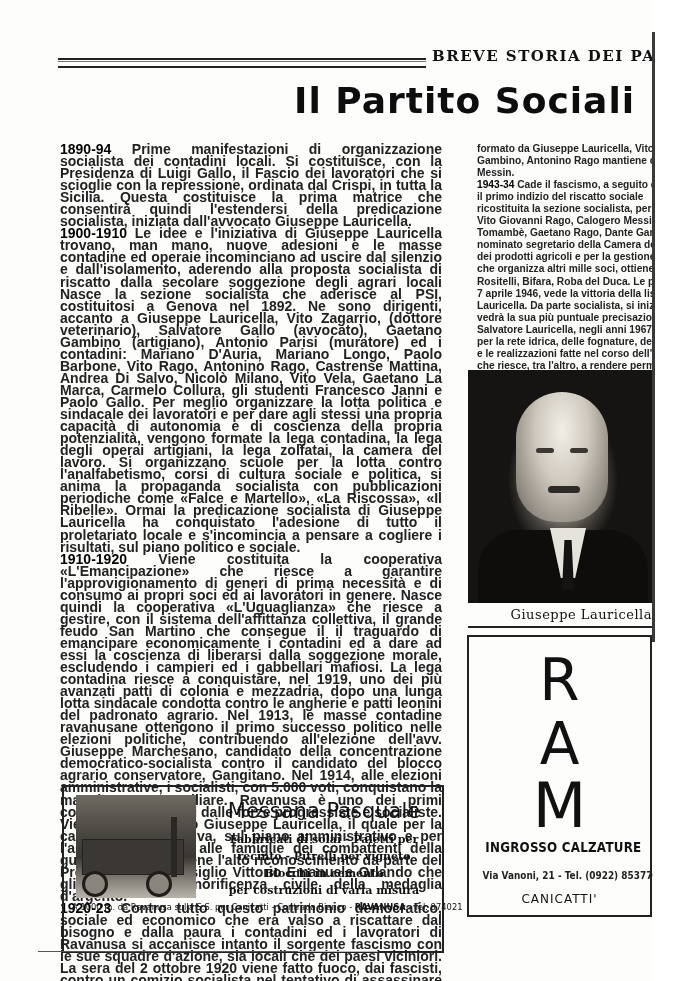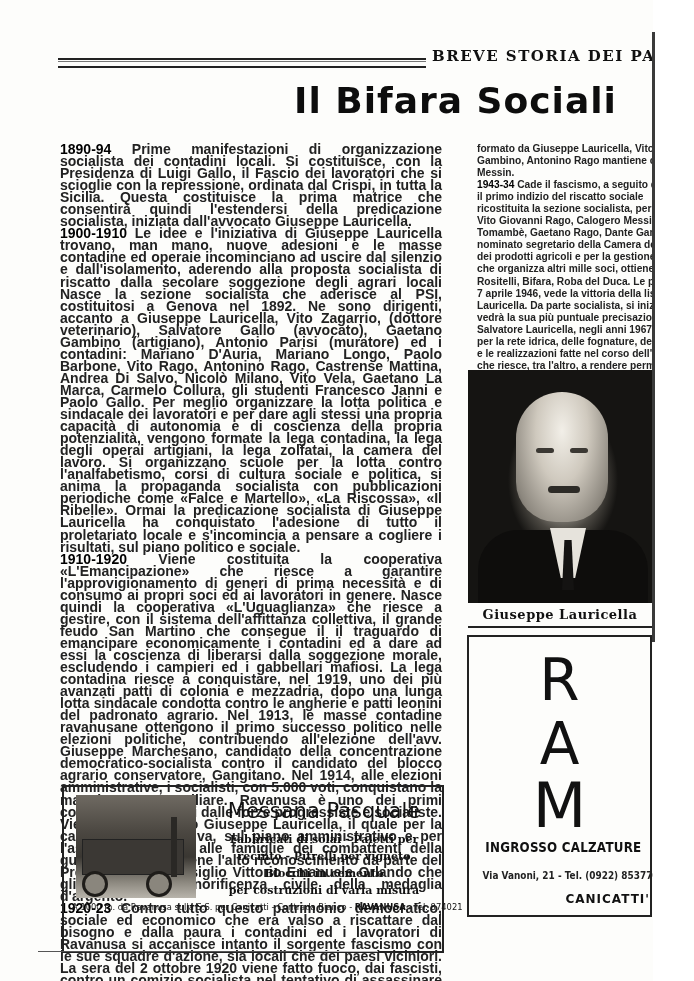--- a/index.html
+++ b/index.html
@@ -21,28 +21,28 @@
   .photo { position:absolute; left:468px; top:370px; width:184px; height:233px;
     background: radial-gradient(ellipse 55px 75px at 95px 110px, #d8d4cc 0%, #a9a49b 35%, #4a4741 70%, #151412 100%); }
   .photo .head { position:absolute; left:48px; top:22px; width:92px; height:130px; border-radius:46px 46px 40px 40px;
     background: radial-gradient(ellipse at 50% 30%, #f2efe8 0%, #cfc9be 40%, #8c877e 80%, #4a4640 100%); }
   .photo .eye-l, .photo .eye-r { position:absolute; top:78px; width:18px; height:5px; background:#3b3833; border-radius:3px; }
   .photo .eye-l { left:68px; } .photo .eye-r { left:102px; }
   .photo .mustache { position:absolute; left:80px; top:116px; width:32px; height:7px; background:#2d2b27; border-radius:4px; }
   .photo .suit { position:absolute; left:10px; top:160px; width:170px; height:73px; background:#0e0d0c; border-radius:40px 40px 0 0; }
   .photo .collar { position:absolute; left:82px; top:158px; width:36px; height:50px; background:#e6e3dc; clip-path:polygon(0 0,100% 0,70% 100%,30% 100%); }
   .photo .tie { position:absolute; left:94px; top:170px; width:12px; height:50px; background:#141312; clip-path:polygon(20% 0,80% 0,100% 100%,0 100%); }
-  .photo-caption { position:absolute; left:468px; top:604px; width:184px; height:22px; border-bottom:2px solid #222; text-align:center; font-family:"DejaVu Serif", serif; font-weight:bold; font-size:13px; line-height:22px; letter-spacing:0.5px; color:#111; }
+  .photo-caption { position:absolute; left:468px; top:604px; width:184px; height:22px; border-bottom:2px solid #222; text-align:right; font-family:"DejaVu Serif", serif; font-weight:normal; font-size:13px; line-height:22px; letter-spacing:0.5px; color:#111; }
 
   .ad-ram { position:absolute; left:467px; top:635px; width:185px; height:282px; border:2px solid #222; border-right-width:2px; box-sizing:border-box; }
   .ram-letter { position:absolute; left:0; width:100%; text-align:center; font-family:"DejaVu Sans", sans-serif; font-weight:normal; font-size:58px; line-height:58px; color:#111; }
   .ram-r { top:14px; } .ram-a { top:78px; } .ram-m { top:140px; font-size:62px; }
   .ram-sub { position:absolute; left:0; width:100%; top:202px; text-align:center; font-family:"DejaVu Sans", sans-serif; font-weight:bold; font-size:14.5px; letter-spacing:0.3px; transform:scaleX(0.82); color:#111; white-space:nowrap; }
   .ram-addr { position:absolute; left:0; width:100%; top:232px; text-align:center; font-family:"DejaVu Sans", sans-serif; font-weight:bold; font-size:10.5px; transform:scaleX(0.85); color:#222; white-space:nowrap; }
-  .ram-city { position:absolute; left:0; width:100%; top:255px; text-align:right; font-family:"DejaVu Sans", sans-serif; font-weight:bold; font-size:12px; letter-spacing:1px; color:#111; white-space:nowrap; }
+  .ram-city { position:absolute; left:0; width:100%; top:255px; text-align:center; font-family:"DejaVu Sans", sans-serif; font-weight:normal; font-size:12px; letter-spacing:1px; color:#111; white-space:nowrap; }
 
   .ad-messana { position:absolute; left:62px; top:785px; width:382px; height:168px; border:2px solid #222; box-sizing:border-box; }
   .ad-photo { position:absolute; left:12px; top:8px; width:120px; height:103px;
     background: linear-gradient(180deg, #6f6a62 0%, #4c4842 35%, #3a3732 60%, #8d8980 85%, #b8b4ab 100%); }
   .ad-photo .cart { position:absolute; left:6px; top:44px; width:100px; height:34px; background:#3b3834; border:1px solid #222; }
   .ad-photo .handle { position:absolute; left:95px; top:22px; width:6px; height:60px; background:#2a2825; }
   .ad-photo .wheel-a, .ad-photo .wheel-b { position:absolute; top:76px; width:20px; height:20px; border-radius:50%; border:3px solid #1f1d1a; background:#8a867d; }
   .ad-photo .wheel-a { left:6px; } .ad-photo .wheel-b { left:70px; }
   .ad-name { position:absolute; left:145px; top:12px; width:230px; text-align:center; font-family:"DejaVu Sans", sans-serif; font-size:21px; font-weight:normal; color:#111; white-space:nowrap; }
   .ad-line { position:absolute; left:145px; width:230px; text-align:center; font-family:"DejaVu Serif", serif; font-weight:bold; font-size:11px; color:#111; white-space:nowrap; }
@@ -52,21 +52,21 @@
 
   .bottom-rule { position:absolute; left:38px; top:951px; width:260px; height:1px; background:#555; }
   .bottom-rule2 { position:absolute; left:298px; top:951px; width:80px; height:1px; background:#bbb; }
 </style>
 </head>
 <body>
 
 <div class="page">
   <div class="header-rule"></div>
   <div class="series-title">BREVE STORIA DEI PAR</div>
-  <div class="main-title">Il Bifara Sociali</div>
+  <div class="main-title">Il Partito Sociali</div>
 
   <div class="col-left">
     <p><span class="year">1890-94</span><span> Prime manifestazioni di organizzazione socialista dei contadini locali. Si costituisce, con la Presidenza di Luigi Gallo, il Fascio dei lavoratori che si scioglie con la repressione, ordinata dal Crispi, in tutta la Sicilia. Questa costituisce la prima matrice che consentirà quindi l'estendersi della predicazione socialista, iniziata dall'avvocato Giuseppe Lauricella.</span></p>
     <p><span class="year">1900-1910</span><span> Le idee e l'iniziativa di Giuseppe Lauricella trovano, man mano, nuove adesioni e le masse contadine ed operaie incominciano ad uscire dal silenzio e dall'isolamento, aderendo alla proposta socialista di riscatto dalla secolare soggezione degli agrari locali Nasce la sezione socialista che aderisce al PSI, costituitosi a Genova nel 1892. Ne sono dirigenti, accanto a Giuseppe Lauricella, Vito Zagarrio, (dottore veterinario), Salvatore Gallo (avvocato), Gaetano Gambino (artigiano), Antonio Parisi (muratore) ed i contadini: Mariano D'Auria, Mariano Longo, Paolo Barbone, Vito Rago, Antonino Rago, Castrense Mattina, Andrea Di Salvo, Nicolò Milano, Vito Vela, Gaetano La Marca, Carmelo Collura, gli studenti Francesco Janni e Paolo Gallo. Per meglio organizzare la lotta politica e sindacale dei lavoratori e per dare agli stessi una propria capacità di autonomia e di coscienza della propria potenzialità, vengono formate la lega contadina, la lega degli operai artigiani, la lega zolfatai, la camera del lavoro. Si organizzano scuole per la lotta contro l'analfabetismo, corsi di cultura sociale e politica, si anima la propaganda socialista con pubblicazioni periodiche come «Falce e Martello», «La Riscossa», «Il Ribelle». Ormai la predicazione socialista di Giuseppe Lauricella ha conquistato l'adesione di tutto il proletariato locale e s'incomincia a pensare a cogliere i risultati, sul piano politico e sociale.</span></p>
     <p><span class="year">1910-1920</span><span> Viene costituita la cooperativa «L'Emancipazione» che riesce a garantire l'approvigionamento di generi di prima necessità e di consumo ai propri soci ed ai lavoratori in genere. Nasce quindi la cooperativa «L'Uguaglianza» che riesce a gestire, con il sistema dell'affittanza collettiva, il grande feudo San Martino che consegue il il traguardo di emancipare economicamente i contadini ed a dare ad essi la coscienza di liberarsi dalla soggezione morale, escludendo i campieri ed i gabbellari mafiosi. La lega contadina riesce a conquistare, nel 1919, uno dei più avanzati patti di colonia e mezzadria, dopo una lunga lotta sindacale condotta contro le angherie e patti leonini del padronato agrario. Nel 1913, le masse contadine ravanusane ottengono il primo successo politico nelle elezioni politiche, contribuendo all'elezione dell'avv. Giuseppe Marchesano, candidato della concentrazione democratico-socialista contro il candidato del blocco agrario conservatore, Gangitano. Nel 1914, alle elezioni amministrative, i socialisti, con 5.000 voti, conquistano la maggioranza consiliare. Ravanusa è uno dei primi comuni amministrati dalle forze progressiste e socialiste. Viene eletto sindaco Giuseppe Lauricella, il quale per la capacità organizzativa, sul piano amministrativo e per l'assistenza offerta alle famiglie dei combattenti della guerra 1915-18, ottiene l'alto riconoscimento da parte del Presidente del Consiglio Vittorio Emanuele Orlando che gli conferisce l'onorificenza civile della medaglia d'argento.</span></p>
     <p><span class="year">1920-23</span><span> Contro tutto questo patrimonio democratico, sociale ed economico che era valso a riscattare dal bisogno e dalla paura i contadini ed i lavoratori di Ravanusa si accanisce intanto il sorgente fascismo con le sue squadre d'azione, sia locali che dei paesi viciniori. La sera del 2 ottobre 1920 viene fatto fuoco, dai fascisti, contro un comizio socialista nel tentativo di assassinare il dirigente Giuseppe Lauricella. Vi trova la morte il martire contadino Giuseppe Bisaccia, i cui assassini verranno poi assolti dal tribunale fascista. Altri assalti ed altri attentati si susseguono fino al 1922-23 e si giunge anche a montare l'accusa di strage contro Giuseppe Lauricella, Gaetano Gagliano, Castrenze Mattina ed altri, i quali vengono rinchiusi nel carcere di S. Vito, da cui vengono poi rilasciati per l'inesistenza di qualsiasi indizio ed essendo stato provato che la strage era stata tentata invece dai fascisti che avevano sparato contro l'assemblea dei lavoratori radunati nei locali della camera del lavoro. Nell'aprile 1923 i fascisti, con la violenza, espellano l'amministrazione socialista comunale e così si conclude la lunga lotta anti-operaia ed anti-contadina dei fascisti con la demolizione di ogni strumento di autogestione, creato dai socialisti, per la dignità e l'emancipazione dei lavoratori. Durante la dittatura fascista, nella clandestinità, un gruppo socialista,</span></p>
   </div>
 
   <div class="col-right">
     <p>formato da Giuseppe Lauricella, Vito Za</p>

